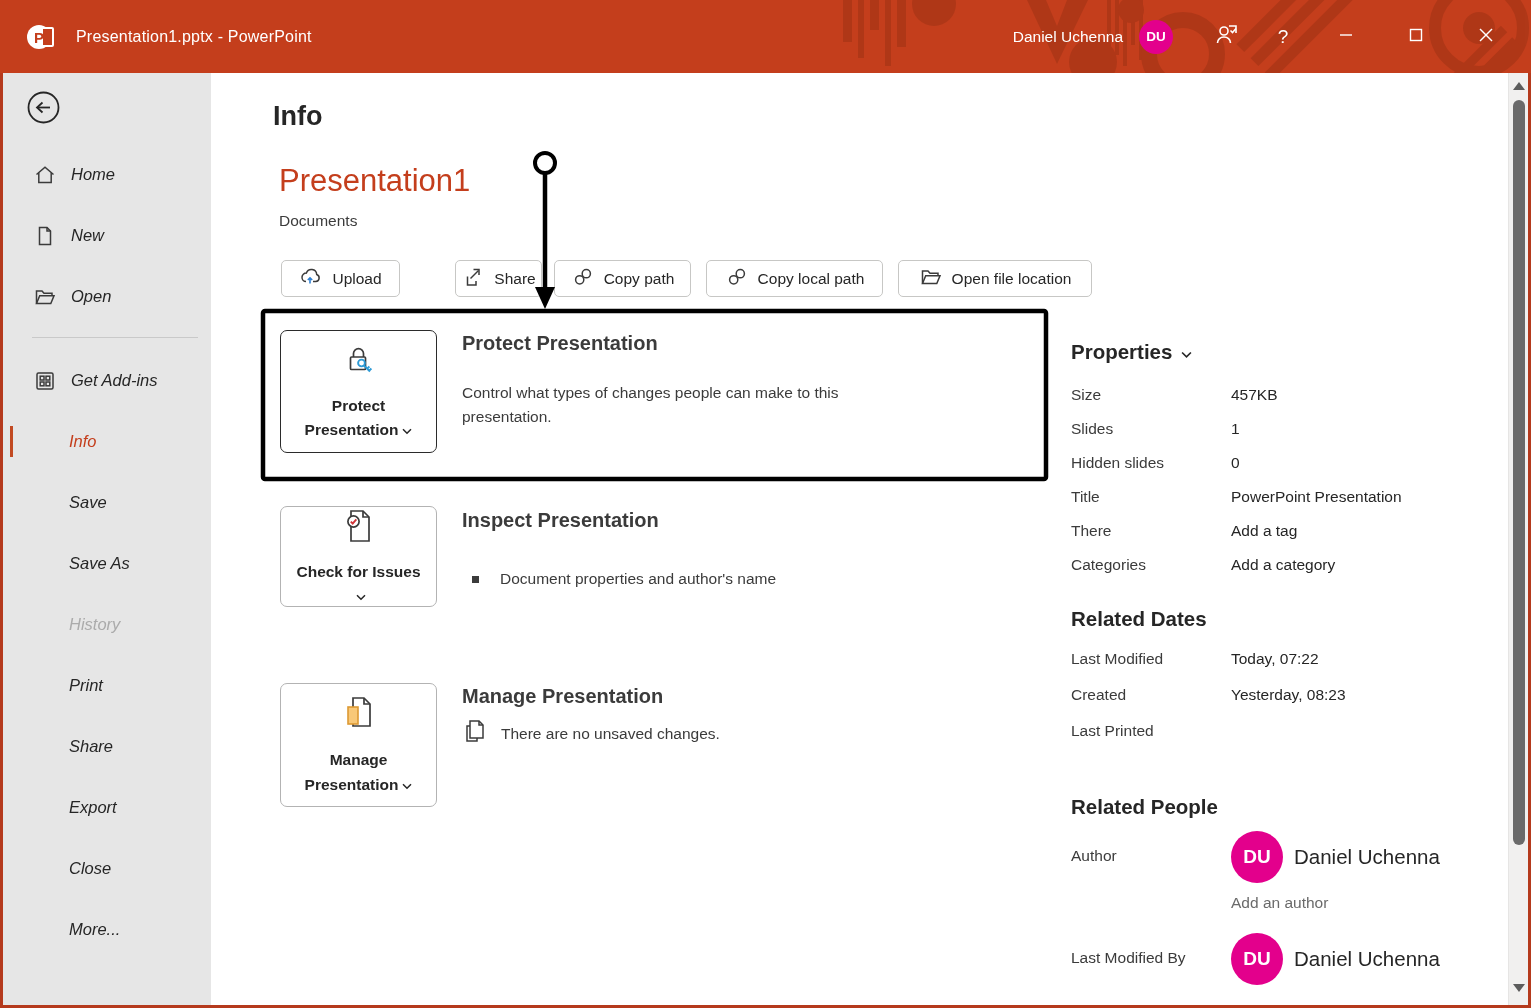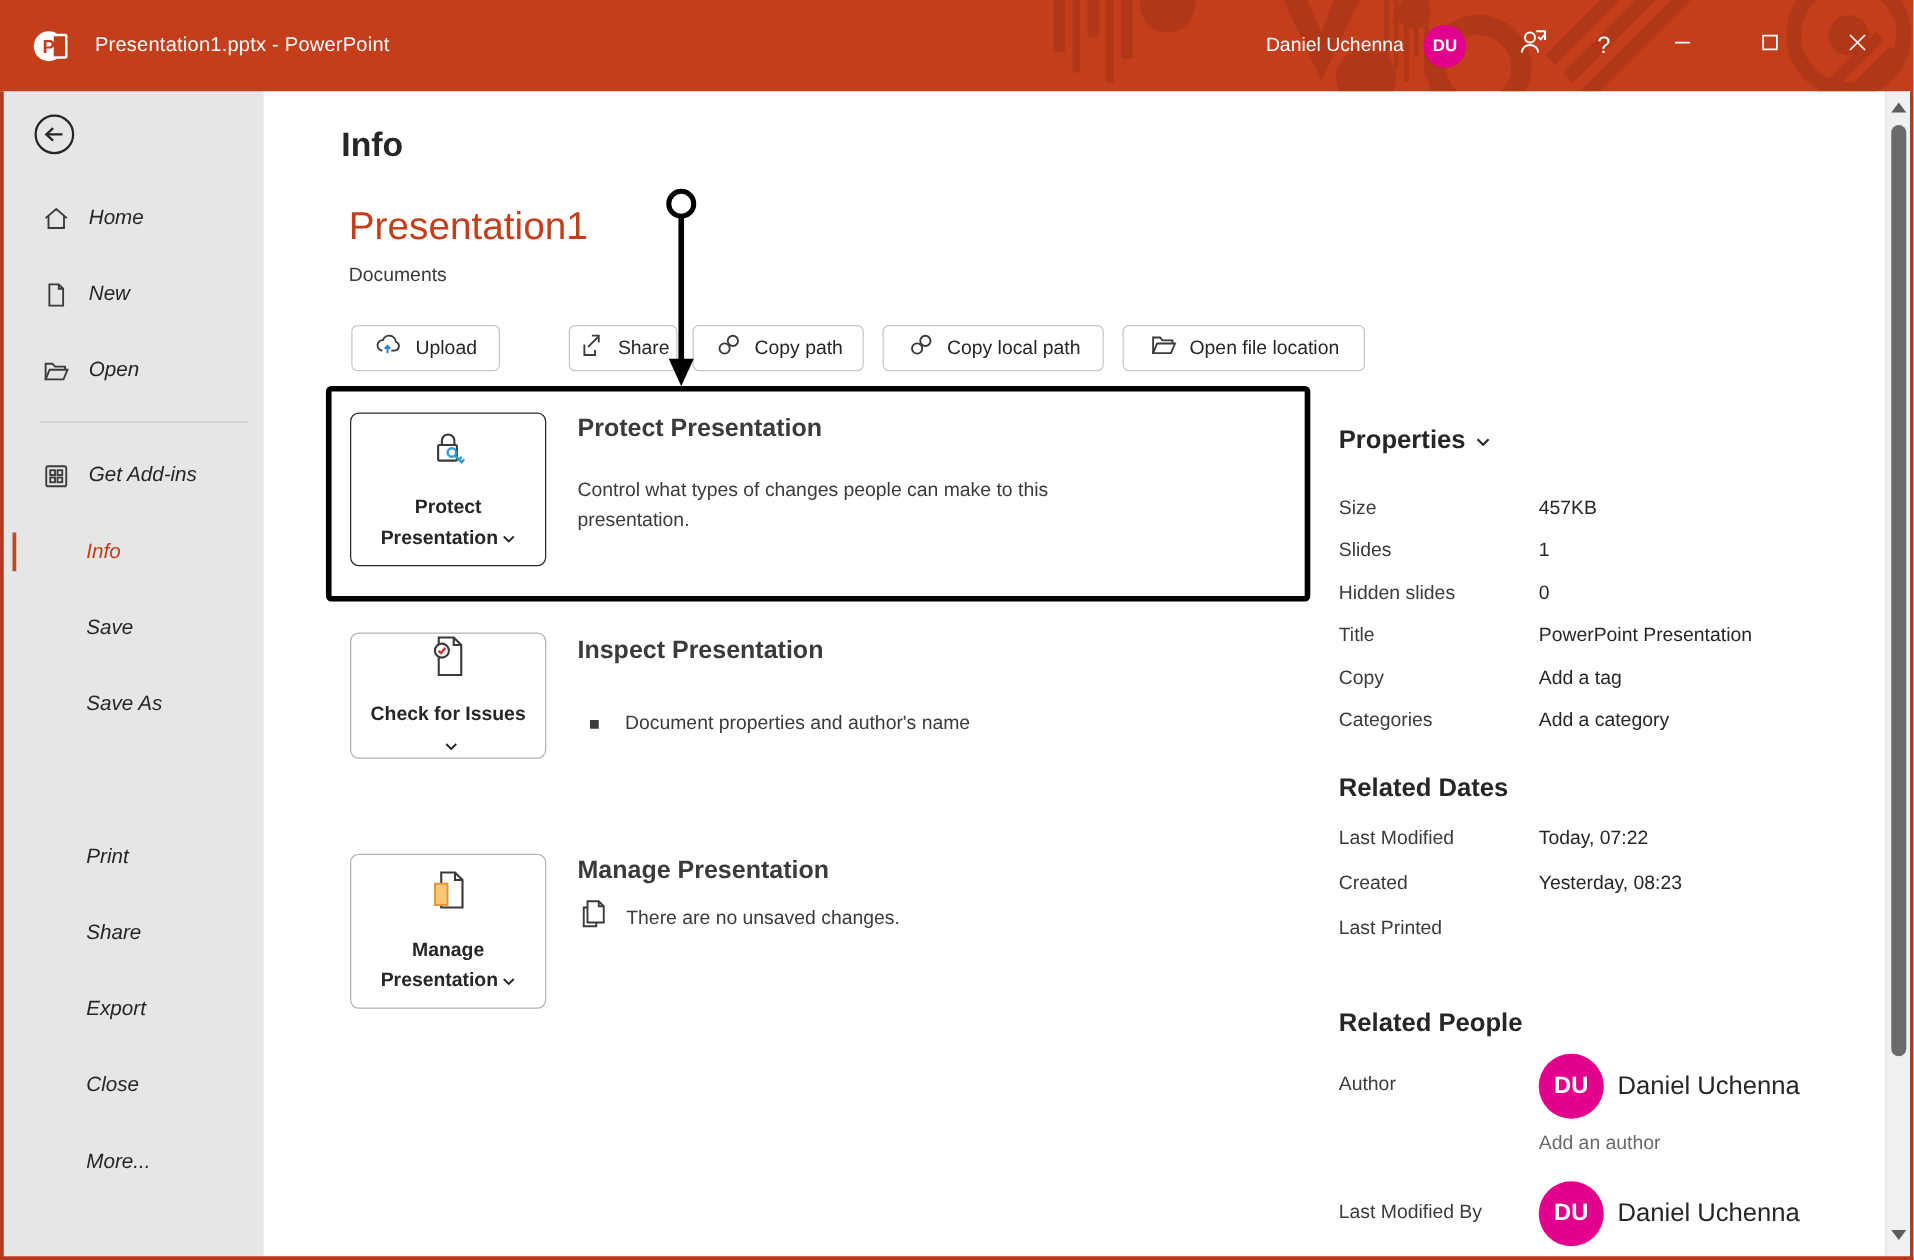--- a/index.html
+++ b/index.html
@@ -81,21 +81,21 @@
   .status-row { position:absolute; left:251px; top:645px; display:flex; align-items:center; gap:13px; }
   .status-tx { font-size:15.5px; color:#3B3B3B; }
 
   
   .right-panel { position:absolute; left:860px; top:265px; width:430px; }
   .rp-h { font-size:20.5px; font-weight:600; color:#262626; display:flex; align-items:center; gap:9px; height:28px; }
   .prow { display:flex; align-items:center; height:34px; font-size:15.5px; }
   .prow .lbl { width:160px; flex:none; color:#3B3B3B; }
   .prow .val { color:#262626; }
   .muted { color:#6A6A6A; cursor:pointer; }
-  .props-rows { margin-top:24px; }
+  .props-rows { margin-top:12px; }
   .dates-h { margin-top:23px; }
   .dates-rows { margin-top:8px; }
   .drow { height:36px; }
   .people-h { margin-top:44px; }
   .person-row { display:flex; margin-top:10px; }
   .person-row .lbl { width:160px; flex:none; color:#3B3B3B; font-size:15.5px; padding-top:16px; }
   .person-chip { display:flex; align-items:center; gap:11px; cursor:pointer; }
   .p-avatar { width:52px; height:52px; border-radius:50%; background:#E3008C; color:#fff;
               font-size:19px; font-weight:700; display:flex; align-items:center; justify-content:center; flex:none; }
   .p-name { font-size:20.5px; color:#262626; }
@@ -259,20 +259,23 @@
 
       <div class="nav-item no-icon sel" style="top:350px">
         <span>Info</span>
       </div>
       <div class="nav-item no-icon" style="top:411px">
         <span>Save</span>
       </div>
       <div class="nav-item no-icon" style="top:472px">
         <span>Save As</span>
       </div>
+      <div class="nav-item no-icon disabled" style="top:533px">
+        <span>History</span>
+      </div>
       <div class="nav-item no-icon" style="top:594px">
         <span>Print</span>
       </div>
       <div class="nav-item no-icon" style="top:655px">
         <span>Share</span>
       </div>
       <div class="nav-item no-icon" style="top:716px">
         <span>Export</span>
       </div>
       <div class="nav-item no-icon" style="top:777px">
@@ -420,21 +423,21 @@
           </div>
           <div class="prow">
             <span class="lbl">Hidden slides</span>
             <span class="val">0</span>
           </div>
           <div class="prow">
             <span class="lbl">Title</span>
             <span class="val">PowerPoint Presentation</span>
           </div>
           <div class="prow">
-            <span class="lbl">Copy</span>
+            <span class="lbl">There</span>
             <span class="val muted">Add a tag</span>
           </div>
           <div class="prow">
             <span class="lbl">Categories</span>
             <span class="val muted">Add a category</span>
           </div>
         </div>
 
         <div class="rp-h dates-h">Related Dates</div>
         <div class="dates-rows">

